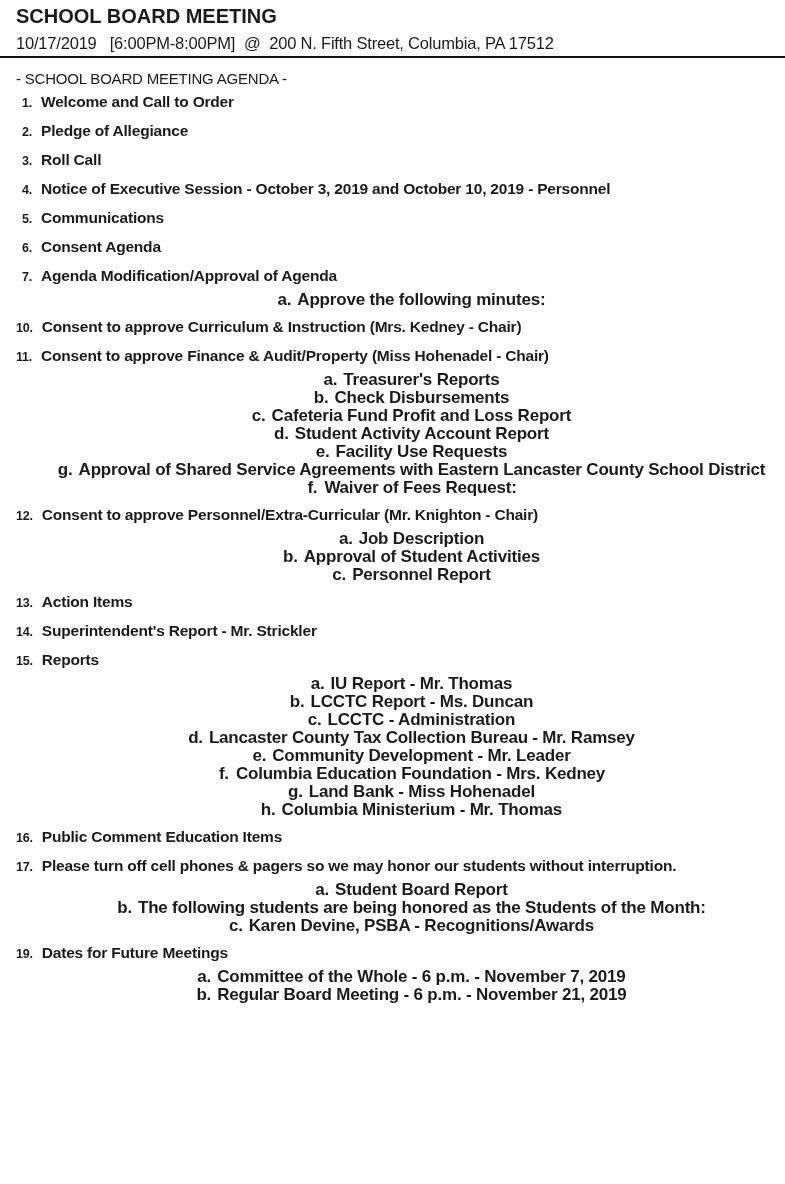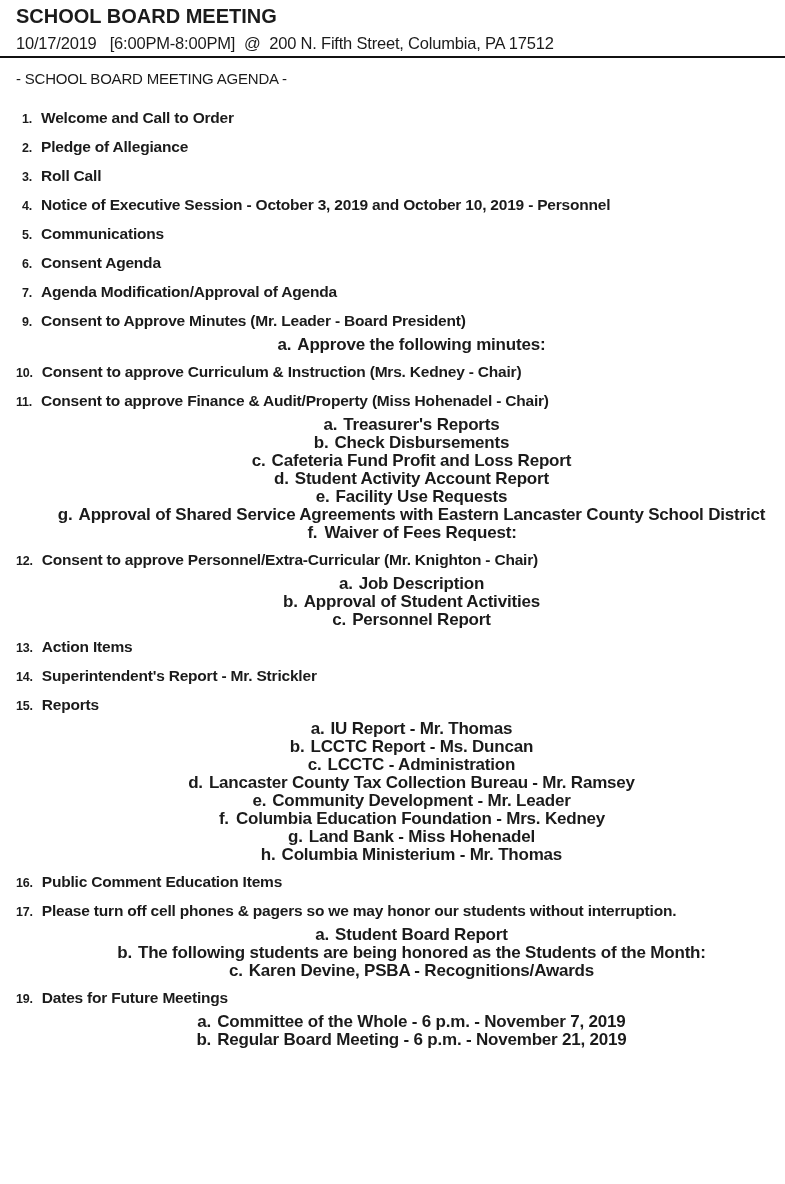--- a/index.html
+++ b/index.html
@@ -47,21 +47,21 @@
   .agenda-list {
     margin: 0 0 0 16px;
   }
   .item {
     margin-top: 8px;
     font-size: 15.5px;
     line-height: 20px;
     font-weight: 700;
   }
   .item.first {
-    margin-top: 20px;
+    margin-top: 4px;
   }
   .item.single {
     padding-left: 6px;
   }
   .item .num {
     display: inline-block;
     margin-right: 9px;
     font-size: 12.5px;
     font-weight: 700;
     vertical-align: baseline;
@@ -92,21 +92,20 @@
   <div class="header-rule"></div>
   <div class="agenda-heading">- SCHOOL BOARD MEETING AGENDA -</div>
   <div class="agenda-list" id="agenda-list">
       <div class="item single first"><span class="num">1.</span><span class="txt">Welcome and Call to Order</span></div>
       <div class="item single"><span class="num">2.</span><span class="txt">Pledge of Allegiance</span></div>
       <div class="item single"><span class="num">3.</span><span class="txt">Roll Call</span></div>
       <div class="item single"><span class="num">4.</span><span class="txt">Notice of Executive Session - October 3, 2019 and October 10, 2019 - Personnel</span></div>
       <div class="item single"><span class="num">5.</span><span class="txt">Communications</span></div>
       <div class="item single"><span class="num">6.</span><span class="txt">Consent Agenda</span></div>
       <div class="item single"><span class="num">7.</span><span class="txt">Agenda Modification/Approval of Agenda</span></div>
-      <div class="item single"><span class="num">9.</span><span class="txt">Consent to Approve Minutes (Mr. Leader - Board President)</span></div>
       <div class="sublist">
         <div class="subitem"><span class="slet">a.</span><span class="stxt">Approve the following minutes:</span></div>
       </div>
       <div class="item"><span class="num">10.</span><span class="txt">Consent to approve Curriculum &amp; Instruction (Mrs. Kedney - Chair)</span></div>
       <div class="item"><span class="num">11.</span><span class="txt">Consent to approve Finance &amp; Audit/Property (Miss Hohenadel - Chair)</span></div>
       <div class="sublist">
         <div class="subitem"><span class="slet">a.</span><span class="stxt">Treasurer's Reports</span></div>
         <div class="subitem"><span class="slet">b.</span><span class="stxt">Check Disbursements</span></div>
         <div class="subitem"><span class="slet">c.</span><span class="stxt">Cafeteria Fund Profit and Loss Report</span></div>
         <div class="subitem"><span class="slet">d.</span><span class="stxt">Student Activity Account Report</span></div>

